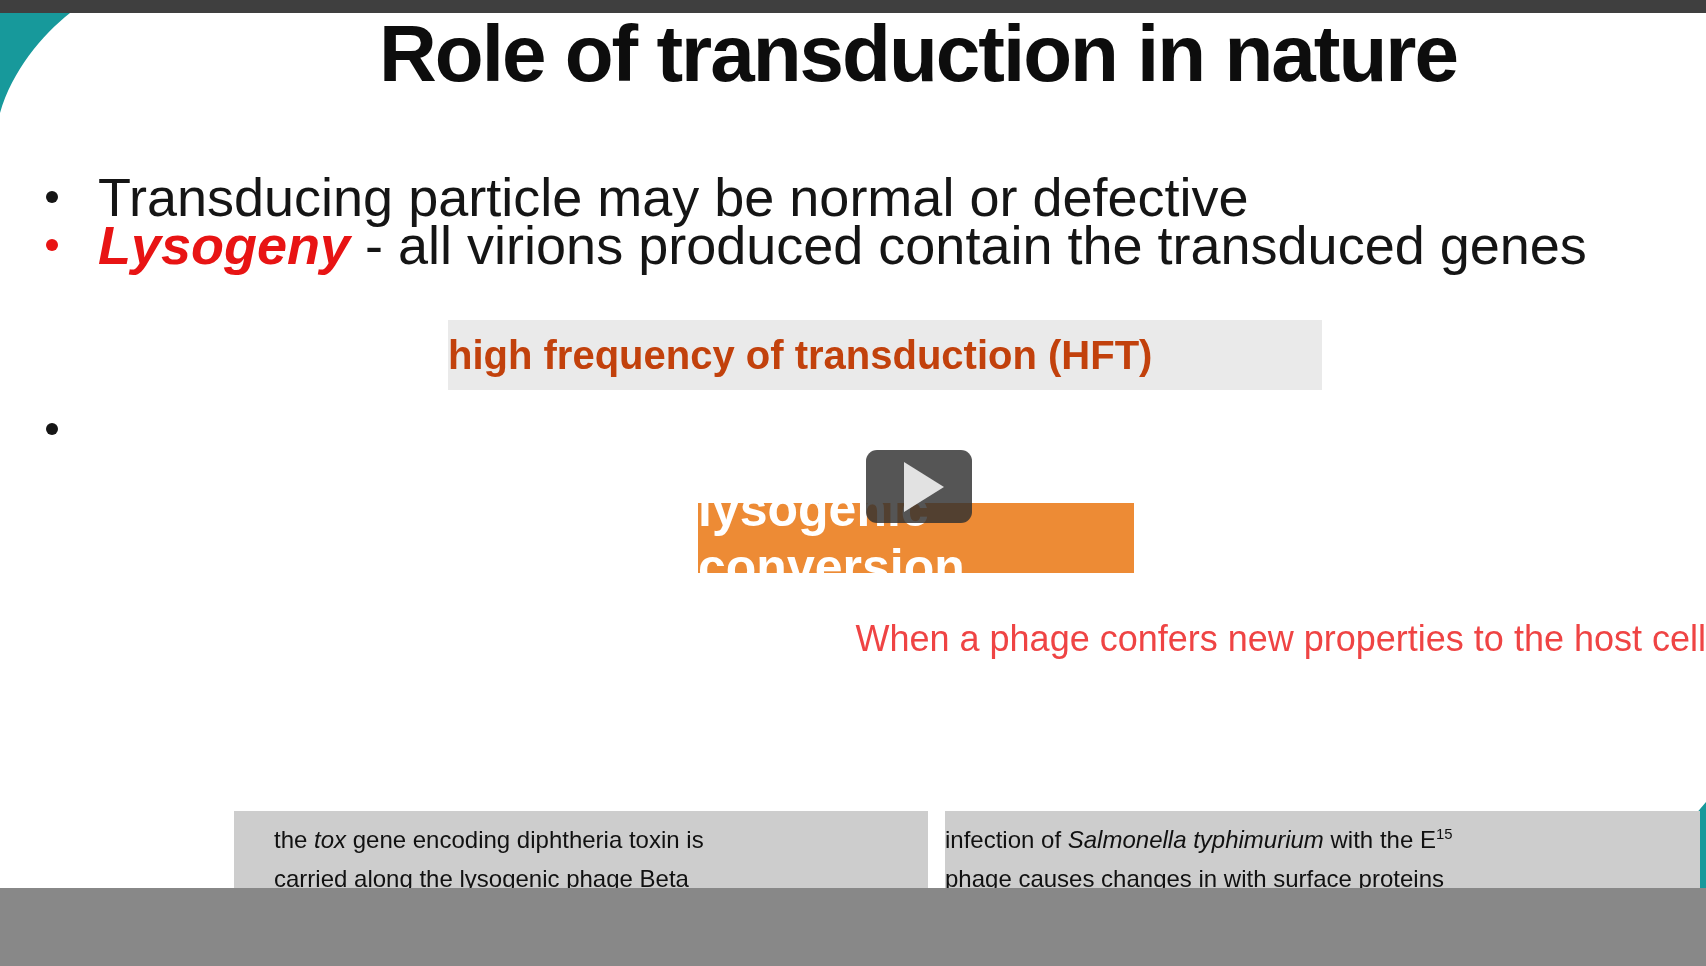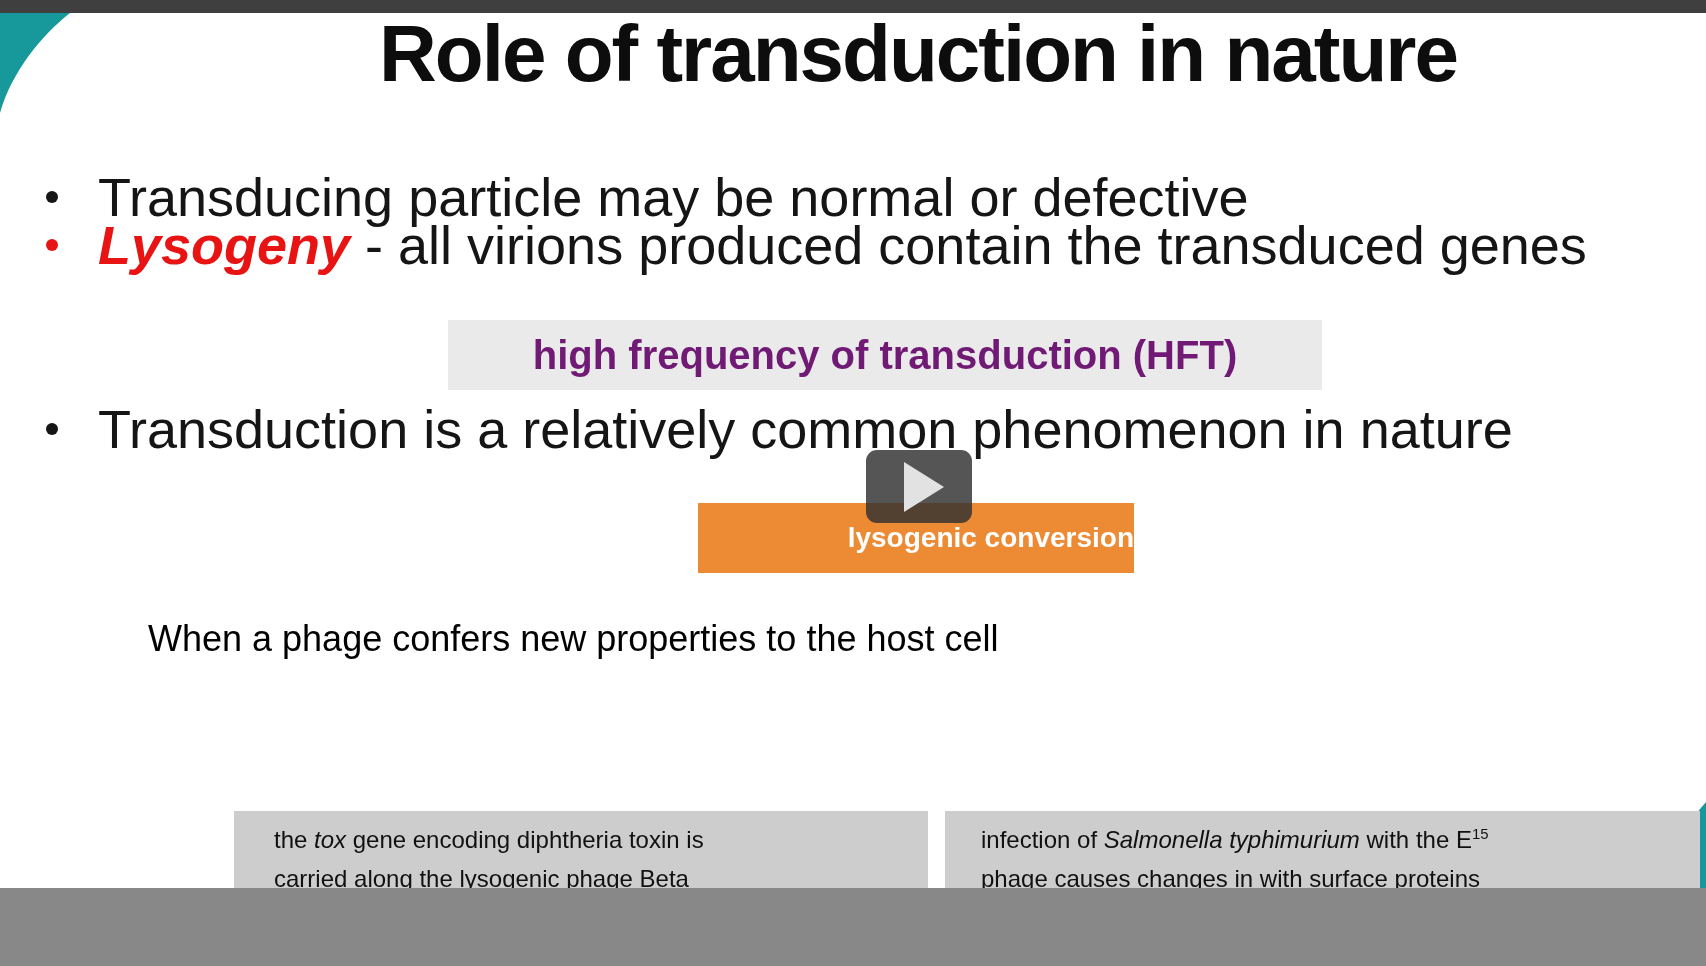--- a/index.html
+++ b/index.html
@@ -38,56 +38,56 @@
     margin:0 40px 0 8px;
   }
   .dot-red{background:var(--red,#e81414);}
   .hl-red{
     color:var(--red,#e81414);
     font-weight:bold;font-style:italic;margin-top:32px;
   }
   .hft-box{
     position:absolute;left:448px;top:320px;width:874px;height:70px;
     background:var(--hft_bg,#eaeaea);
-    display:flex;align-items:center;justify-content:center;
-    font-size:40px;font-weight:bold;color:#701a75;
+    display:flex;align-items:center;justify-content:flex-start;
+    font-size:40px;font-weight:bold;color:#c2410c;
   }
   .play-button{
     position:absolute;left:866px;top:450px;width:106px;height:73px;
     background:rgba(48,48,48,0.82);
     border-radius:11px;
     display:flex;align-items:center;justify-content:center;
     z-index:5;cursor:pointer;
   }
   .play-triangle{
     width:0;height:0;margin-left:10px;
     border-top:25px solid transparent;
     border-bottom:25px solid transparent;
     border-left:40px solid #e2e2e2;
   }
   .orange-box{
     position:absolute;left:698px;top:503px;width:436px;height:70px;
     background:var(--orange,#ed8b35);
-    display:flex;align-items:center;justify-content:flex-end;
-    font-size:28px;font-weight:bold;color:#ffffff;
+    display:flex;align-items:center;justify-content:flex-start;
+    font-size:50px;font-weight:bold;color:#ffffff;
     z-index:2;
   }
   .caption{
     position:absolute;top:614px;left:148px;width:1558px;
-    text-align:left;font-size:36px;line-height:50px;color:#000000;
+    text-align:right;font-size:36px;line-height:50px;color:#ef4444;
   }
   .example-box{
     position:absolute;top:811px;height:95px;
     background:var(--box_bg,#cdcdcd);
     display:flex;flex-direction:column;justify-content:center;
     font-size:24px;line-height:39px;color:#111;
     box-sizing:border-box;
   }
   .example-left{left:234px;width:694px;padding-left:40px;padding-right:10px;}
-  .example-right{left:945px;width:755px;padding-left:36px;padding-right:10px;}
+  .example-right{left:945px;width:755px;padding-right:10px;}
   .example-box i{font-style:italic;}
   .example-box sup{font-size:0.62em;vertical-align:super;line-height:0;}
 </style>
 </head>
 <body>
 
 <div class="slide">
 
   <div class="top-bar"></div>
 
@@ -110,21 +110,20 @@
     <span class="dot dot-red"></span>
     <span><span class="hl-red">Lysogeny</span><span> - all virions produced contain the transduced genes</span></span>
   </div>
 
   <div class="hft-box">
     <span>high frequency of transduction (HFT)</span>
   </div>
 
   <div class="bullet-row row-3">
     <span class="dot"></span>
-    <span>Transduction is a relatively common phenomenon in nature</span>
   </div>
 
   <div class="play-button">
     <span class="play-triangle"></span>
   </div>
 
   <div class="orange-box">
     <span>lysogenic conversion</span>
   </div>
 

